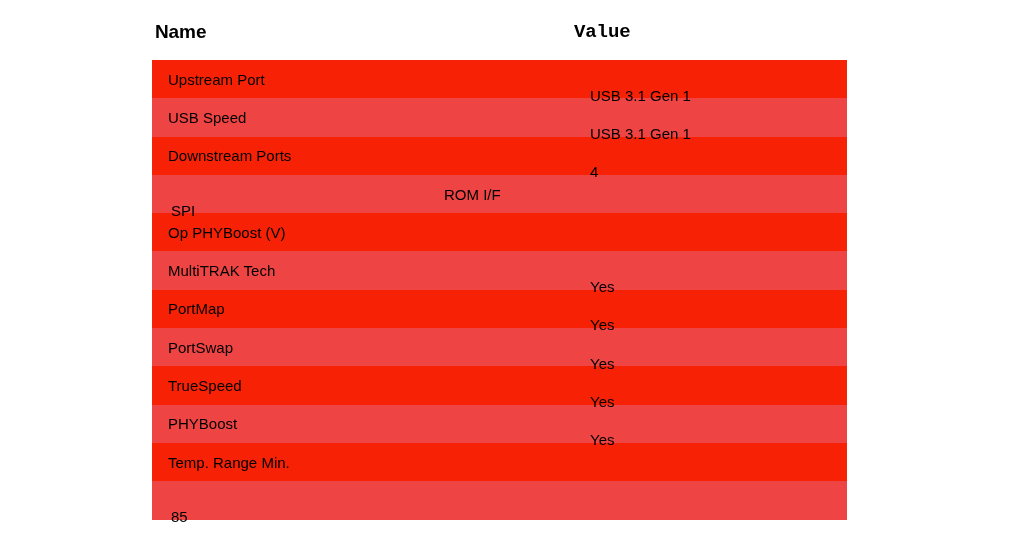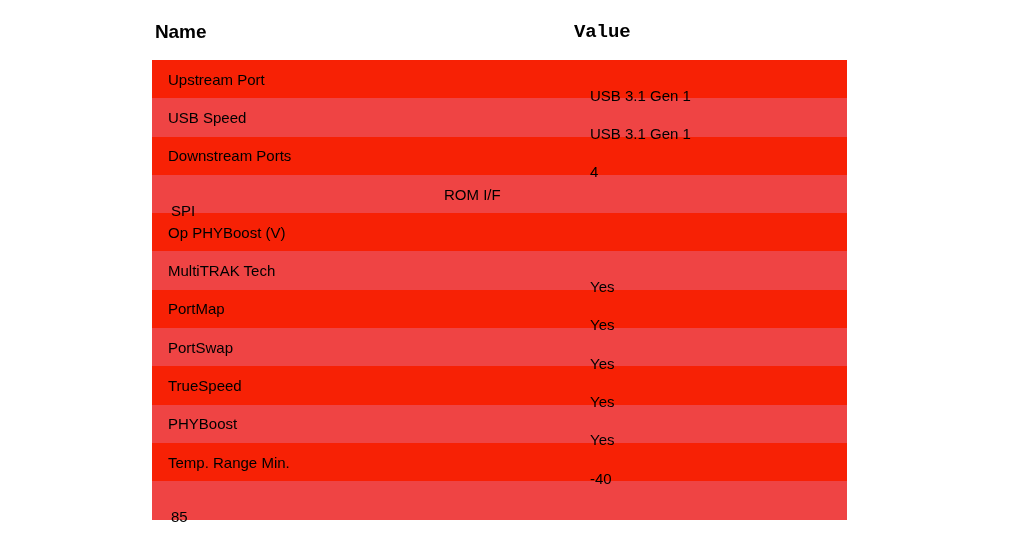--- a/index.html
+++ b/index.html
@@ -109,20 +109,19 @@
       <div class="table-row odd">
         <div class="td col-name">TrueSpeed</div>
         <div class="td col-value">Yes</div>
       </div>
       <div class="table-row even">
         <div class="td col-name">PHYBoost</div>
         <div class="td col-value">Yes</div>
       </div>
       <div class="table-row odd">
         <div class="td col-name">Temp. Range Min.</div>
-        <div class="td col-value">-40</div>
       </div>
       <div class="table-row even">
         <div class="td col-value">85</div>
       </div>
     </div>
 
 </div>
 
 </body></html>

